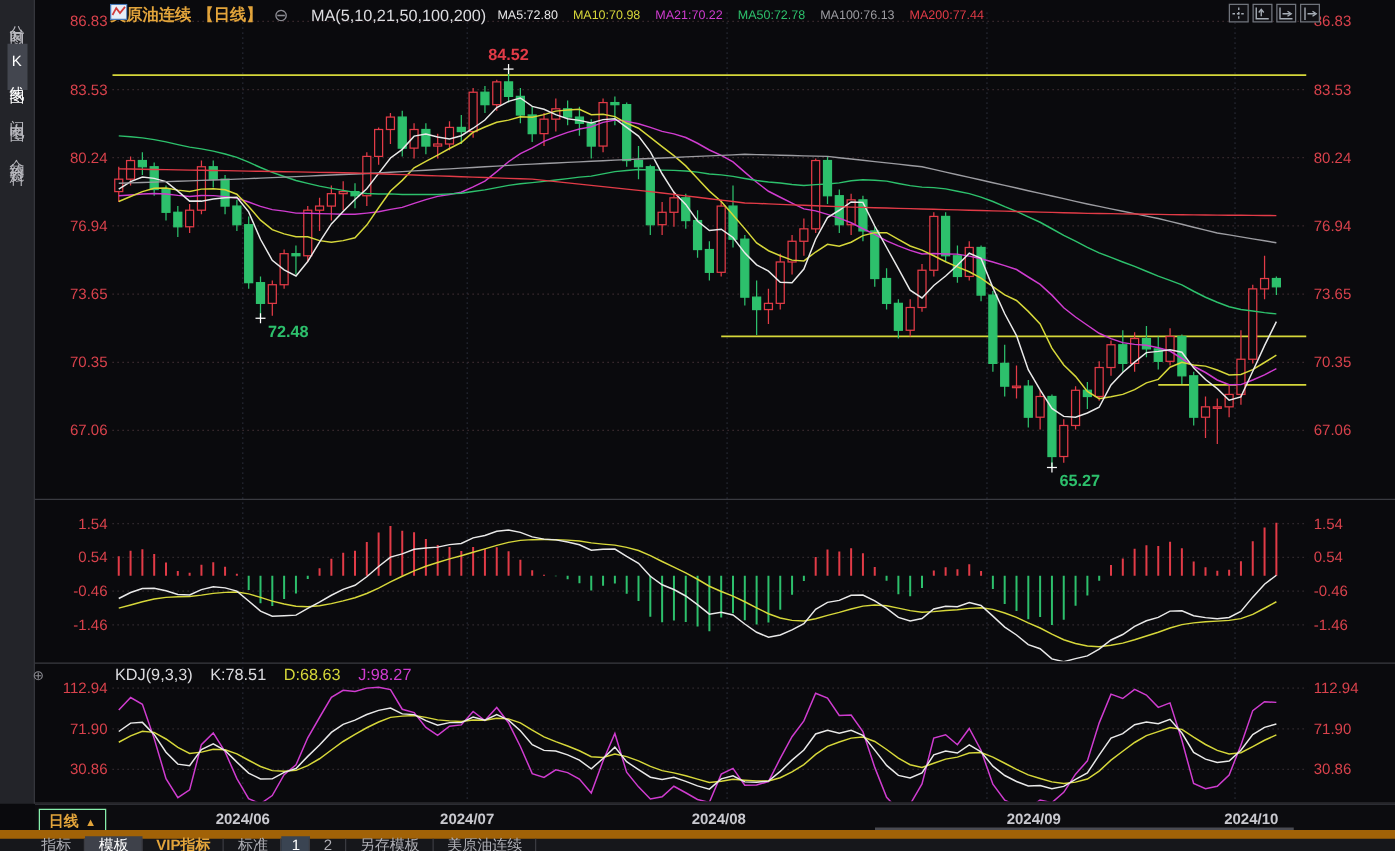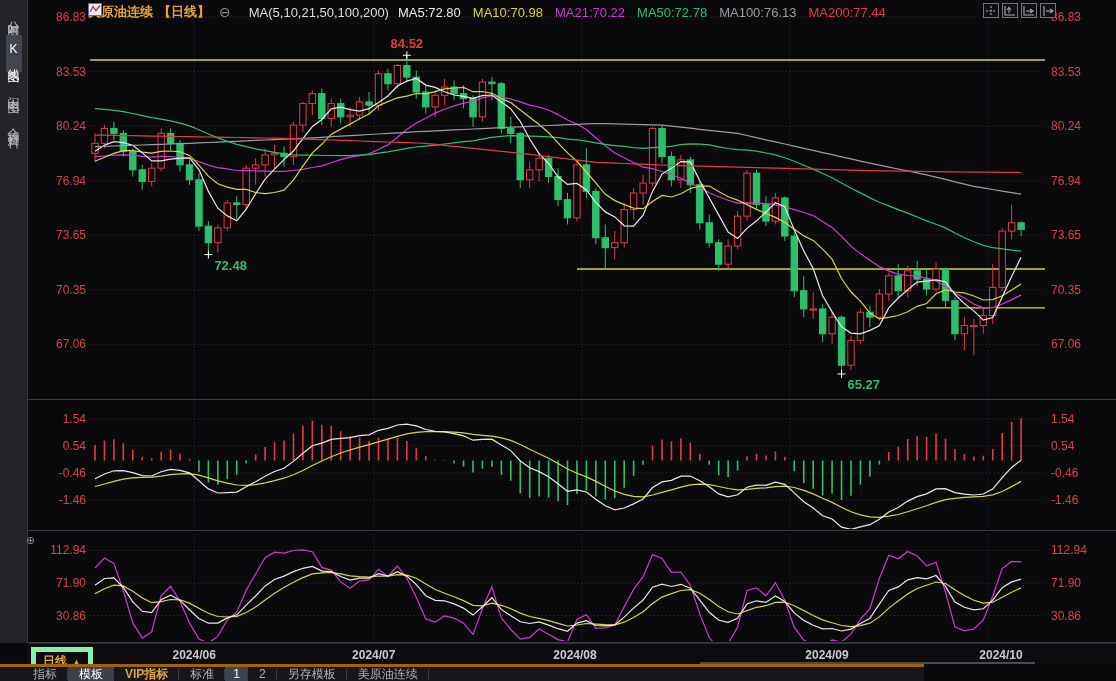--- a/index.html
+++ b/index.html
@@ -9,35 +9,35 @@
   
   #sidebar{position:absolute;left:0;top:0;width:28px;height:643px;background:#232429;border-right:1px solid #35363c;box-sizing:border-box;display:flex;flex-direction:column;align-items:center;padding-top:4px;gap:8px;}
   .sb-item{writing-mode:vertical-rl;text-orientation:upright;font-size:12px;color:#b9b9bf;letter-spacing:3px;padding:7px 2px;cursor:pointer;line-height:1;}
   .sb-item.sel{background:#43464f;color:#fff;}
   
   #header{position:absolute;left:88px;top:3px;height:18px;display:flex;align-items:center;gap:9px;font-size:13px;white-space:nowrap;}
   #title{color:#e2a43b;font-weight:bold;}
   #period-tag{color:#e2a43b;font-weight:bold;margin-left:-4px;}
   #zoomout{color:#8d8d94;font-size:14px;line-height:1;}
   #ma-params{color:#dcdce0;}
-  .ma-val{font-size:13px;}
+  .ma-val{font-size:10px;}
   
   #tools{position:absolute;right:60px;top:3px;display:flex;gap:3px;}
   .tool{width:16px;height:15px;border:1px solid #70747c;box-sizing:border-box;display:flex;align-items:center;justify-content:center;cursor:pointer;background:#101014;}
   
   .ind-head{position:absolute;left:92px;display:flex;gap:14px;font-size:13px;white-space:nowrap;}
   .mini-ico{position:absolute;left:26px;color:#8a8a90;font-size:11px;}
   
   #daterow{position:absolute;left:28px;top:643px;width:1088px;height:21px;background:#0c0c0f;border-top:1px solid #2c2d33;box-sizing:border-box;}
-  #period-box{position:absolute;left:3px;top:3px;border:5px solid #86efac;color:#e2a43b;font-weight:bold;font-size:12px;padding:1px 7px 2px 7px;cursor:pointer;display:flex;gap:5px;align-items:center;}
+  #period-box{position:absolute;left:3px;top:3px;border:1px solid #86efac;color:#e2a43b;font-weight:bold;font-size:12px;padding:1px 7px 2px 7px;cursor:pointer;display:flex;gap:5px;align-items:center;}
   #period-box .arr{font-size:9px;}
   .datelbl{position:absolute;top:4px;transform:translateX(-50%);color:#c9c9cf;font-size:12px;font-weight:bold;}
   #hscroll{position:absolute;left:672px;top:18px;width:335px;height:2px;background:#4a4b52;cursor:pointer;}
   
-  #bottombar{position:absolute;left:0;top:664px;width:924px;height:17px;background:#16171b;border-top:3px solid #a16207;box-sizing:border-box;display:flex;align-items:center;font-size:12px;padding-left:22px;}
+  #bottombar{position:absolute;left:0;top:664px;width:1116px;height:17px;background:#16171b;border-top:7px solid #a16207;box-sizing:border-box;display:flex;align-items:center;font-size:12px;padding-left:22px;}
   .btab{color:#b0b0b6;padding:0 11px;height:15px;display:flex;align-items:center;cursor:pointer;position:relative;}
   .btab:after{content:"";position:absolute;right:0;top:2px;height:11px;width:1px;background:#3a3b41;}
   .btab.sel{background:#3e414a;color:#fff;}
   .btab.vip{color:#e2a43b;font-weight:bold;}
   .btab.numsel{background:#3a4452;color:#fff;padding:0 8px;}
 </style>
 </head>
 <body>
 
 <div id="stage">
@@ -482,20 +482,26 @@
       <div class="tool">
         <svg width="12" height="12" viewBox="0 0 12 12" style="position:static" stroke="#a6adb6" fill="none" stroke-width="1.1">
           <line x1="2" y1="1" x2="2" y2="11"></line>
           <line x1="4" y1="6" x2="10" y2="6"></line>
           <polyline points="8,4 11,6 8,8"></polyline>
         </svg>
       </div>
     </div>
 
   <span class="mini-ico" style="top:534px;">⊕</span>
+  <div class="ind-head" id="kdj-head" style="top:532px;">
+      <span style="color: rgb(220, 220, 224);">KDJ(9,3,3)</span>
+      <span style="color: rgb(220, 220, 224);">K:78.51</span>
+      <span style="color: rgb(214, 215, 58);">D:68.63</span>
+      <span style="color: rgb(207, 60, 207);">J:98.27</span>
+    </div>
 
   <div id="daterow">
     <div id="period-box">
       <span>日线</span>
       <span class="arr">▲</span>
     </div>
     <div id="datelabels">
         <div class="datelbl" style="left: 166.225px;">2024/06</div>
         <div class="datelbl" style="left: 345.775px;">2024/07</div>
         <div class="datelbl" style="left: 547px;">2024/08</div>

